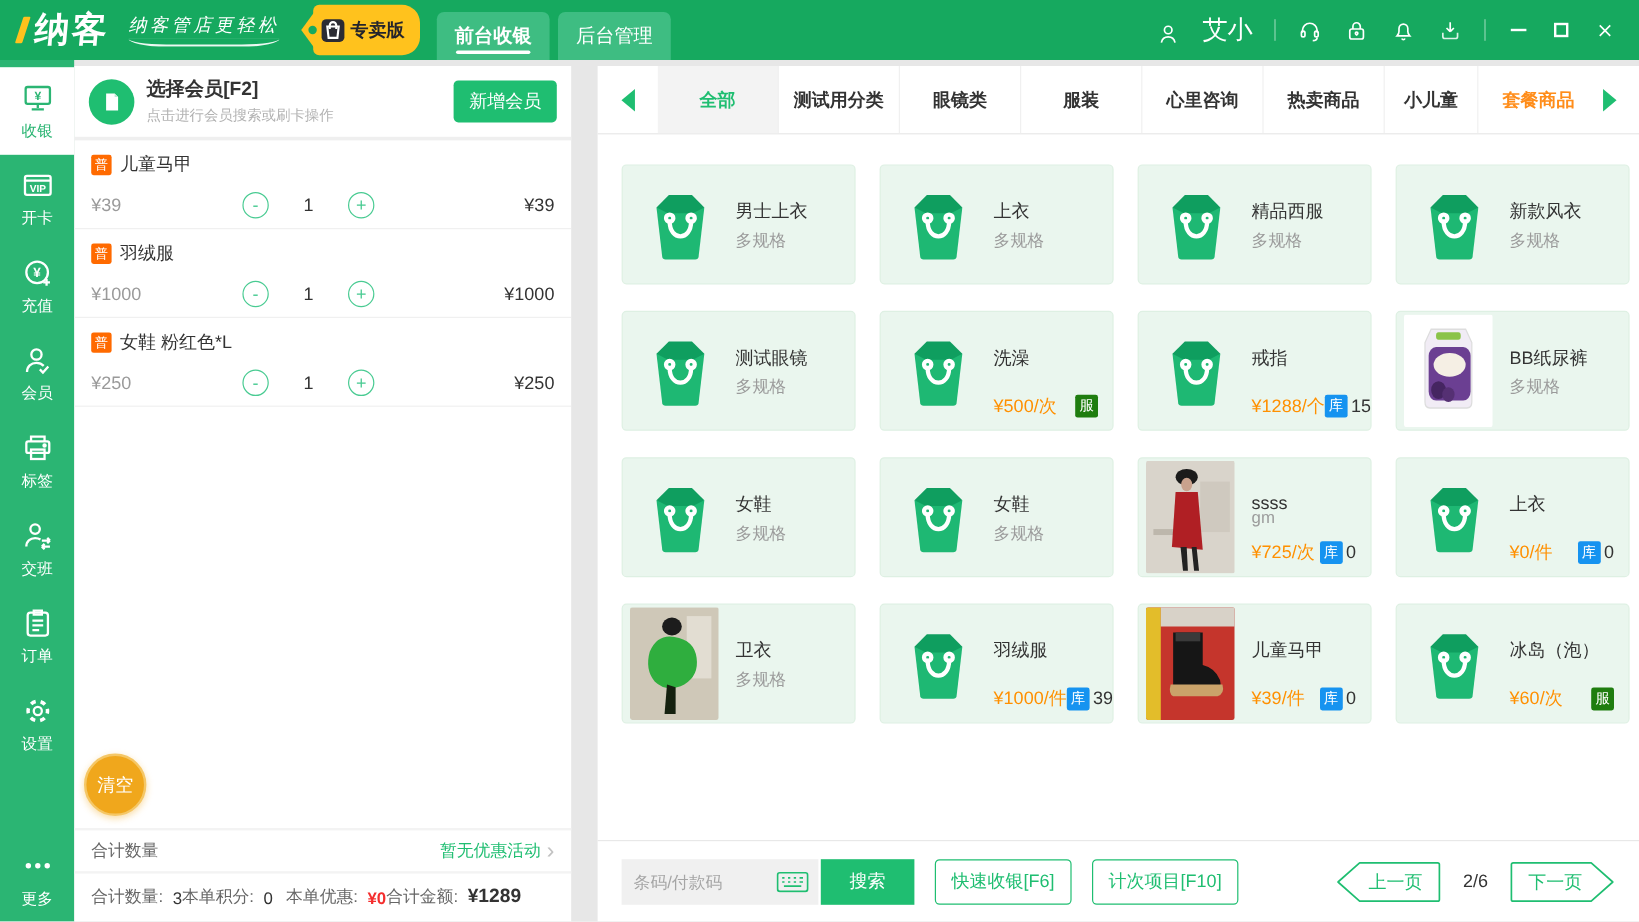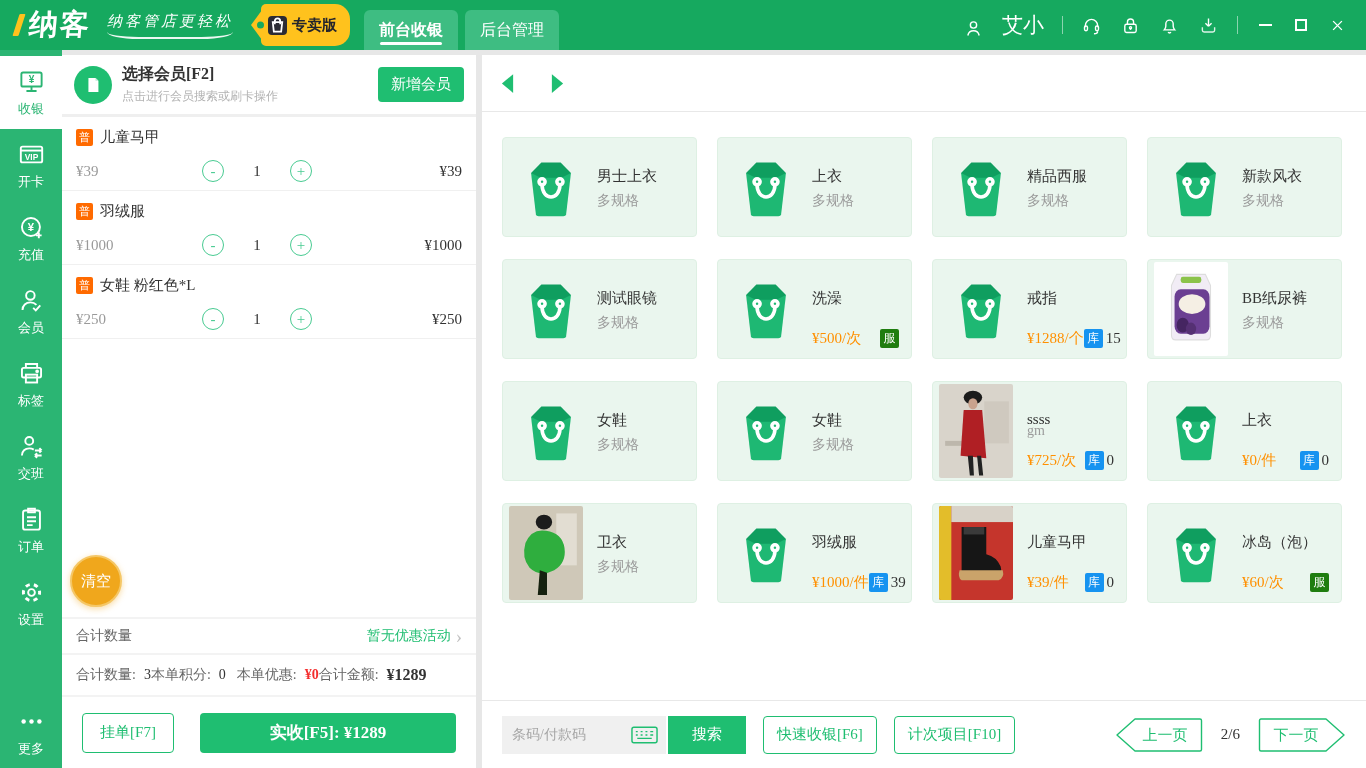--- a/index.html
+++ b/index.html
@@ -36,21 +36,21 @@
 
   
   .body { flex:1; display:flex; min-height:0; }
   .sidebar { width:62px; background:var(--sidebar-green); display:flex; flex-direction:column; padding-top:6px; flex:none; }
   .side-item { height:73px; display:flex; flex-direction:column; align-items:center; justify-content:center; gap:5px; color:#fff; cursor:pointer; flex:none; }
   .side-item.active { background:#fff; color:var(--sidebar-green); }
   .side-icon { display:flex; } .side-icon svg { width:27px; height:27px; }
   .side-label { font-size:13px; }
   .side-item:last-child { margin-top:auto; margin-bottom:6px; height:58px;justify-content:center; }
 
-  .content { flex:1; display:flex; gap:6px; padding-top:5px; background:#e7e7e7; min-width:0;font-family:Liberation Serif, serif; }
+  .content { flex:1; display:flex; gap:22px; padding-top:5px; background:#e7e7e7; min-width:0; }
 
   
   .cart-panel { width:414px; flex:none; background:#fff; display:flex; flex-direction:column; }
   .member-row { height:62px; flex:none; display:flex; align-items:center; padding:0 12px; border-bottom:3px solid #efefef; }
   .member-icon { width:38px; height:38px; border-radius:50%; background:var(--accent); display:flex; align-items:center; justify-content:center; cursor:pointer; flex:none; }
   .member-icon svg { width:20px; height:20px; }
   .member-text { margin-left:10px; }
   .member-title { font-size:16px; font-weight:bold; color:#333; cursor:pointer; }
   .member-sub { font-size:12px; color:#b2b2b2; margin-top:3px; }
   .add-member { margin-left:auto; background:var(--accent); color:#fff; border:none; border-radius:4px; font-size:15px; padding:8px 13px; }
@@ -378,33 +378,55 @@
           </div>
           <div class="sum-row">
             <span class="sum-label">本单优惠:</span>
             <span class="sum-val red">¥0</span>
             <span class="sum-spacer"></span>
             <span class="sum-label">合计金额:</span>
             <span class="sum-val amount">¥1289</span>
           </div>
         </div>
 
-        <div class="cart-footer">
-          <button class="hold-btn">挂单[F7]</button>
-          <button class="pay-btn">实收[F5]: ¥1289</button>
-        </div>
       </section>
 
       <section class="catalog">
         <div class="cat-tabs">
           <span class="arrow">
             <svg viewBox="0 0 16 22">
                 <path d="M14 1 L2 11 L14 21 Z" fill="#1fbe71"></path>
               </svg>
           </span>
+          <div class="tabs-strip">
+              <div class="cat-tab active">
+    <span>全部</span>
+  </div>
+              <div class="cat-tab">
+    <span>测试用分类</span>
+  </div>
+              <div class="cat-tab">
+    <span>眼镜类</span>
+  </div>
+              <div class="cat-tab">
+    <span>服装</span>
+  </div>
+              <div class="cat-tab">
+    <span>心里咨询</span>
+  </div>
+              <div class="cat-tab">
+    <span>热卖商品</span>
+  </div>
+              <div class="cat-tab trunc">
+    <span>小儿童</span>
+  </div>
+              <div class="cat-tab hl">
+    <span>套餐商品</span>
+  </div>
+            </div>
           <span class="arrow">
             <svg viewBox="0 0 16 22">
                 <path d="M2 1 L14 11 L2 21 Z" fill="#1fbe71"></path>
               </svg>
           </span>
         </div>
 
         <div class="grid">
             <div class="card">
     <div class="thumb">

